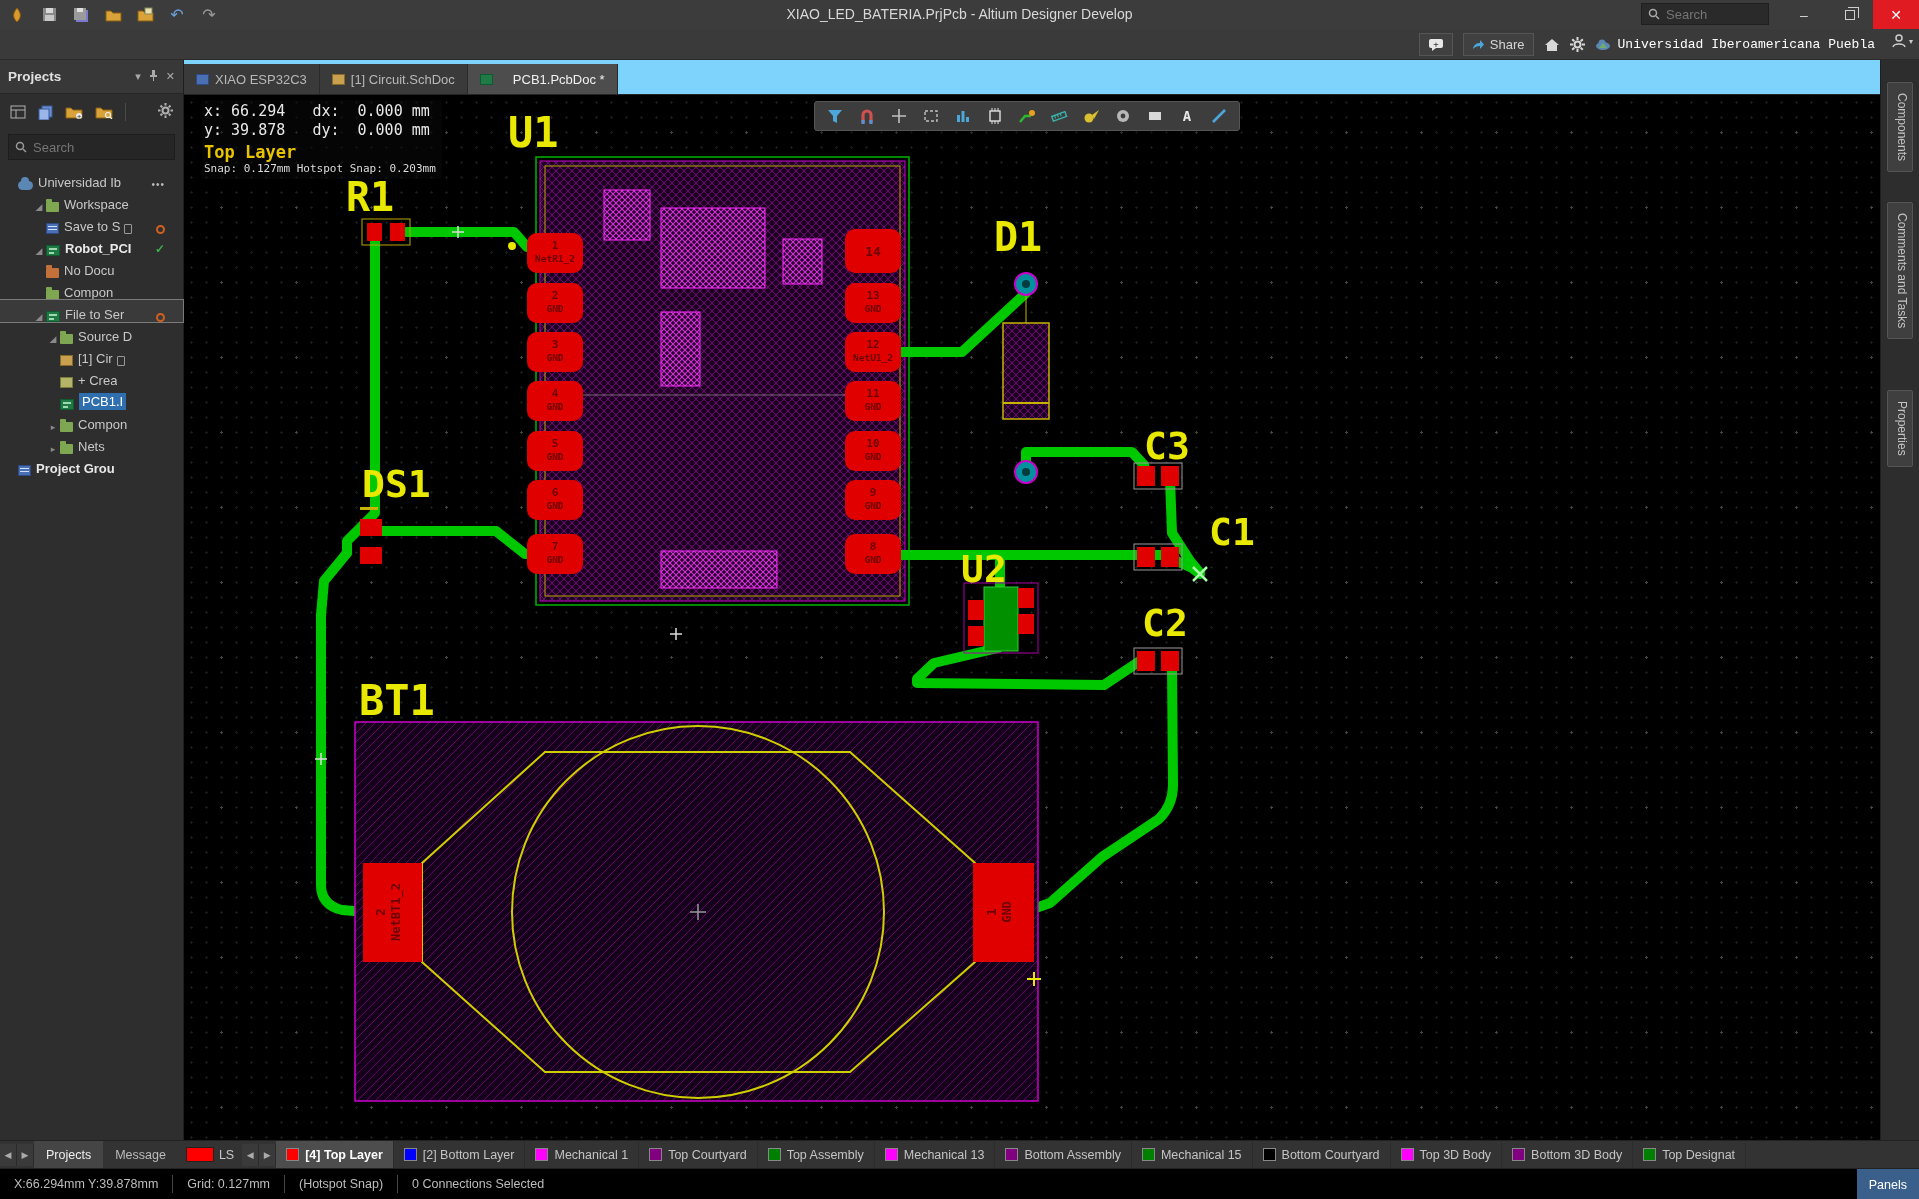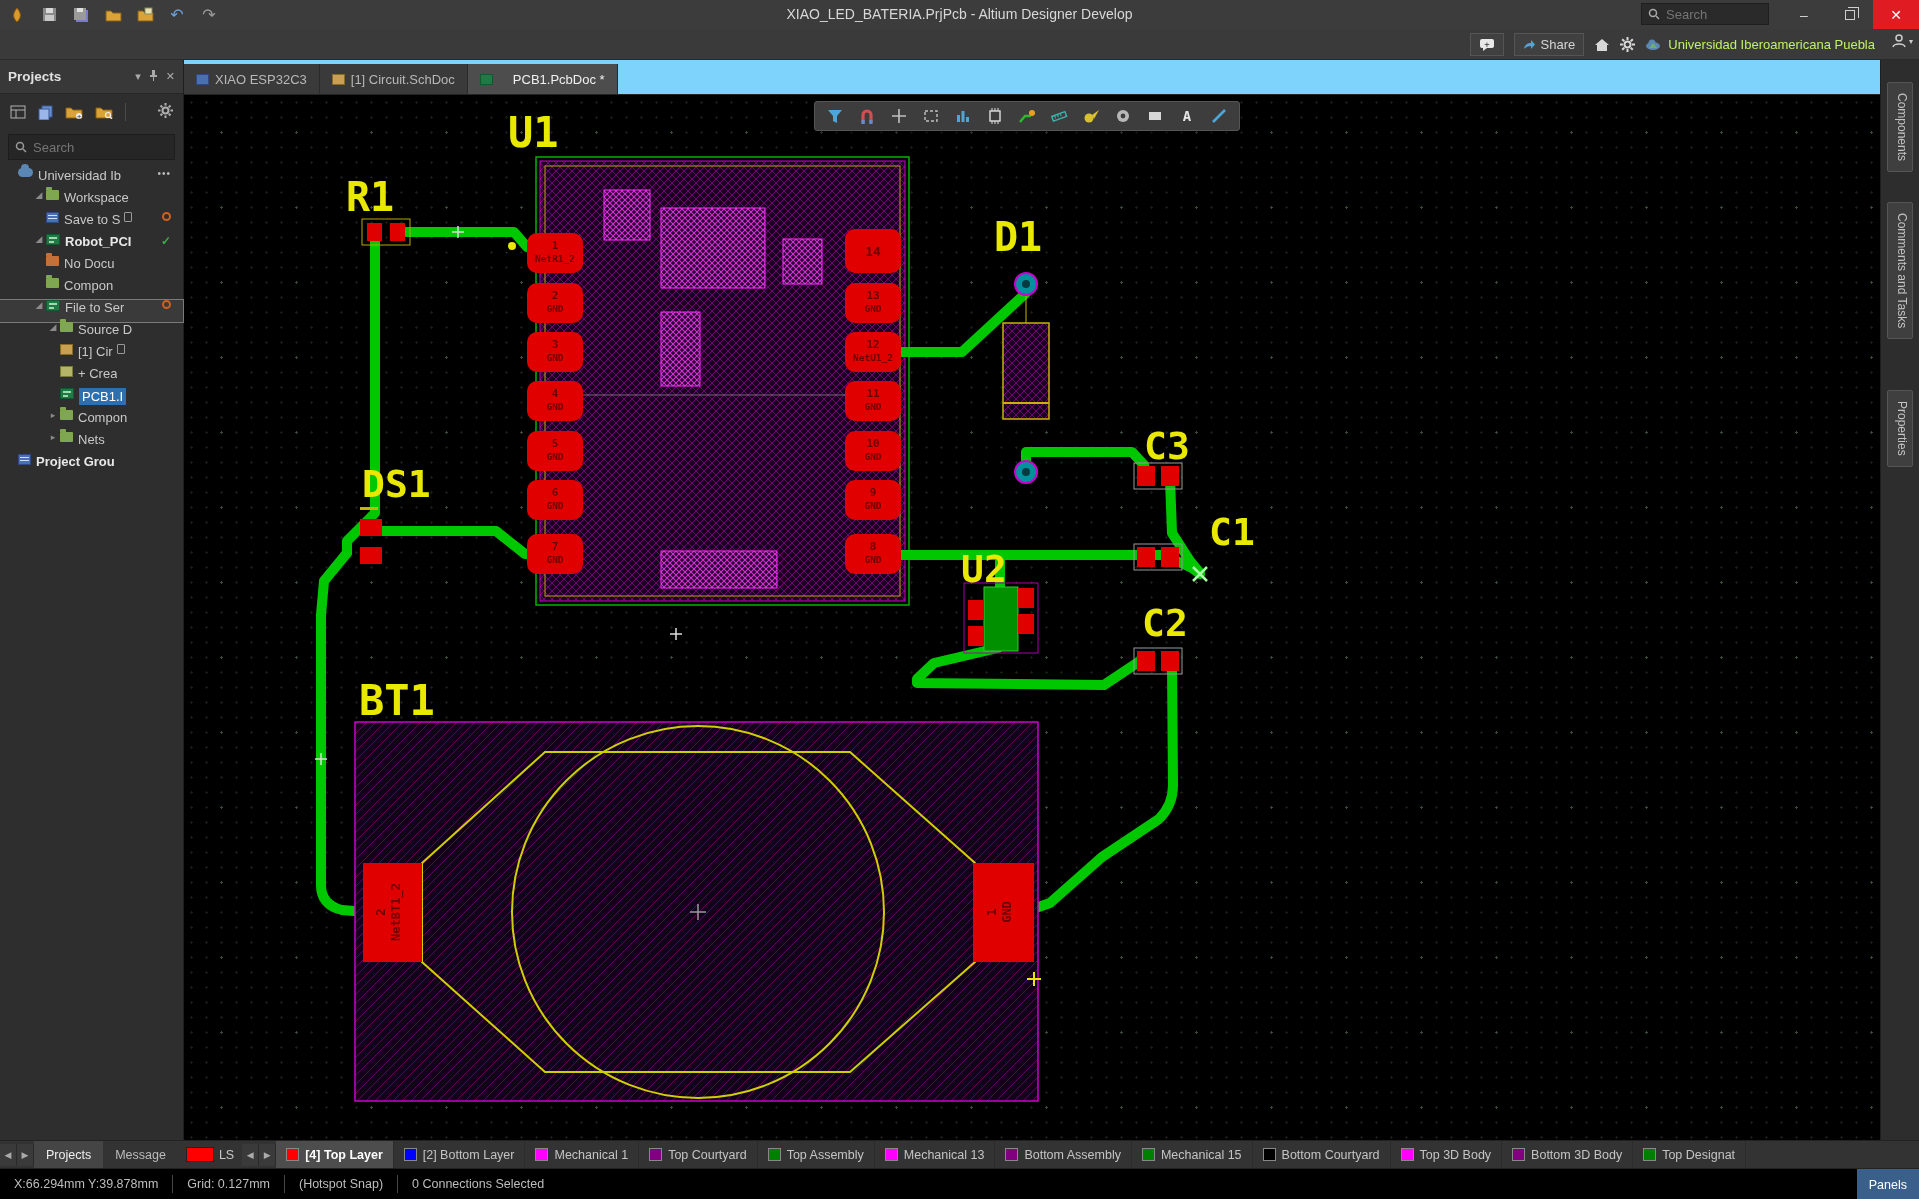--- a/index.html
+++ b/index.html
@@ -26,38 +26,38 @@
 
   
   #menubar { position:absolute; left:0; top:29px; width:1919px; height:31px; background:#3a3a3a;
     border-bottom:1px solid #2a2a2a; }
   .menu-items { position:absolute; left:8px; top:0; height:31px; display:flex; }
   .menu-item { display:inline-block; padding:7px 11px; color:#d4d4d4; font-size:13.5px; }
   .menu-item::first-letter { text-decoration:underline; }
   .menubar-right { position:absolute; right:44px; top:3px; height:25px; display:flex; align-items:center; gap:10px; }
   .chip-btn { height:23px; border:1px solid #555; background:#404040; display:flex; align-items:center;
     gap:5px; padding:0 8px; color:#d4d4d4; }
-  .ws-name { color:#bef264; display:flex; align-items:center; gap:6px; }
+  .ws-name { color:#ffffff; display:flex; align-items:center; gap:6px;font-family:Liberation Mono, monospace; }
   .user-btn { position:absolute; right:6px; top:4px; display:flex; align-items:center; gap:2px; color:#ccc; }
 
   
   #projects-panel { position:absolute; left:0; top:60px; width:184px; height:1080px; background:#2e2e2e;
     border-right:1px solid #1f1f1f; }
   .panel-header { height:34px; background:#383838; border-bottom:1px solid #262626; display:flex;
     align-items:center; padding:0 8px; }
   .panel-header .ph-title { font-weight:bold; color:#e0e0e0; flex:1; font-size:13.5px; }
   .ph-ctrl { color:#aaa; margin-left:8px; font-size:11px; }
   .panel-toolbar { height:36px; display:flex; align-items:center; gap:12px; padding:0 10px; }
   .ptb-sep { width:1px; height:18px; background:#4a4a4a; }
   .panel-search { margin:4px 8px 8px 8px; height:26px; background:#262626; border:1px solid #1d1d1d;
     display:flex; align-items:center; gap:6px; padding:0 6px; }
   .panel-search input { background:transparent; border:none; outline:none; color:#999; width:120px; font-size:13px; }
 
   .tree { margin-top:6px; }
-  .trow { height:22px; display:flex; align-items:flex-start; white-space:nowrap; position:relative; padding-right:12px; }
+  .trow { height:22px; display:flex; align-items:flex-end; white-space:nowrap; position:relative; padding-right:18px; }
   .trow .lbl { overflow:hidden; text-overflow:clip; color:#c8c8c8; }
   .trow .lbl.bold { font-weight:bold; color:#e8e8e8; }
   .tw { display:inline-block; width:14px; text-align:center; color:#8a8a8a; font-size:9px; flex:none; }
   .ind1 { padding-left:18px; } .ind2 { padding-left:32px; } .ind3 { padding-left:46px; }
   .ind4 { padding-left:60px; }
   .sel-focus { background:#3a3a3a; outline:1px solid #7a7a7a; }
   .sel-active .lbl { background:#2f6fae; color:#fff; padding:1px 3px; }
   .trail { margin-left:auto; flex:none; }
   .dots { color:#bbb; letter-spacing:1px; font-size:10px; }
   .sync { width:9px; height:9px; border:2px solid #d06020; border-radius:50%; display:inline-block; }
@@ -568,20 +568,26 @@
       <text x="178" y="402" font-size="38">DS1</text>
       <text x="960" y="364" font-size="38">C3</text>
       <text x="1025" y="450" font-size="38">C1</text>
       <text x="958" y="541" font-size="38">C2</text>
       <text x="777" y="487" font-size="38">U2</text>
       <text x="175" y="620" font-size="42">BT1</text>
     </g>
   </svg>
 
   
+  <div id="hud">
+    <div class="crd"><span>x: 66.294</span>   <span>dx:  0.000 mm</span></div>
+    <div class="crd"><span>y: 39.878</span>   <span>dy:  0.000 mm</span></div>
+    <div class="layer">Top Layer</div>
+    <div class="snapline">Snap: 0.127mm Hotspot Snap: 0.203mm</div>
+  </div>
 
   
   <div id="activebar">
     <span class="ab-btn">
         <svg width="18" height="18">
           <path d="M2 3h14l-5 6v7l-4-2v-5z" fill="#4da6d9"></path>
         </svg>
       </span>
     <span class="ab-btn">
         <svg width="18" height="18">

